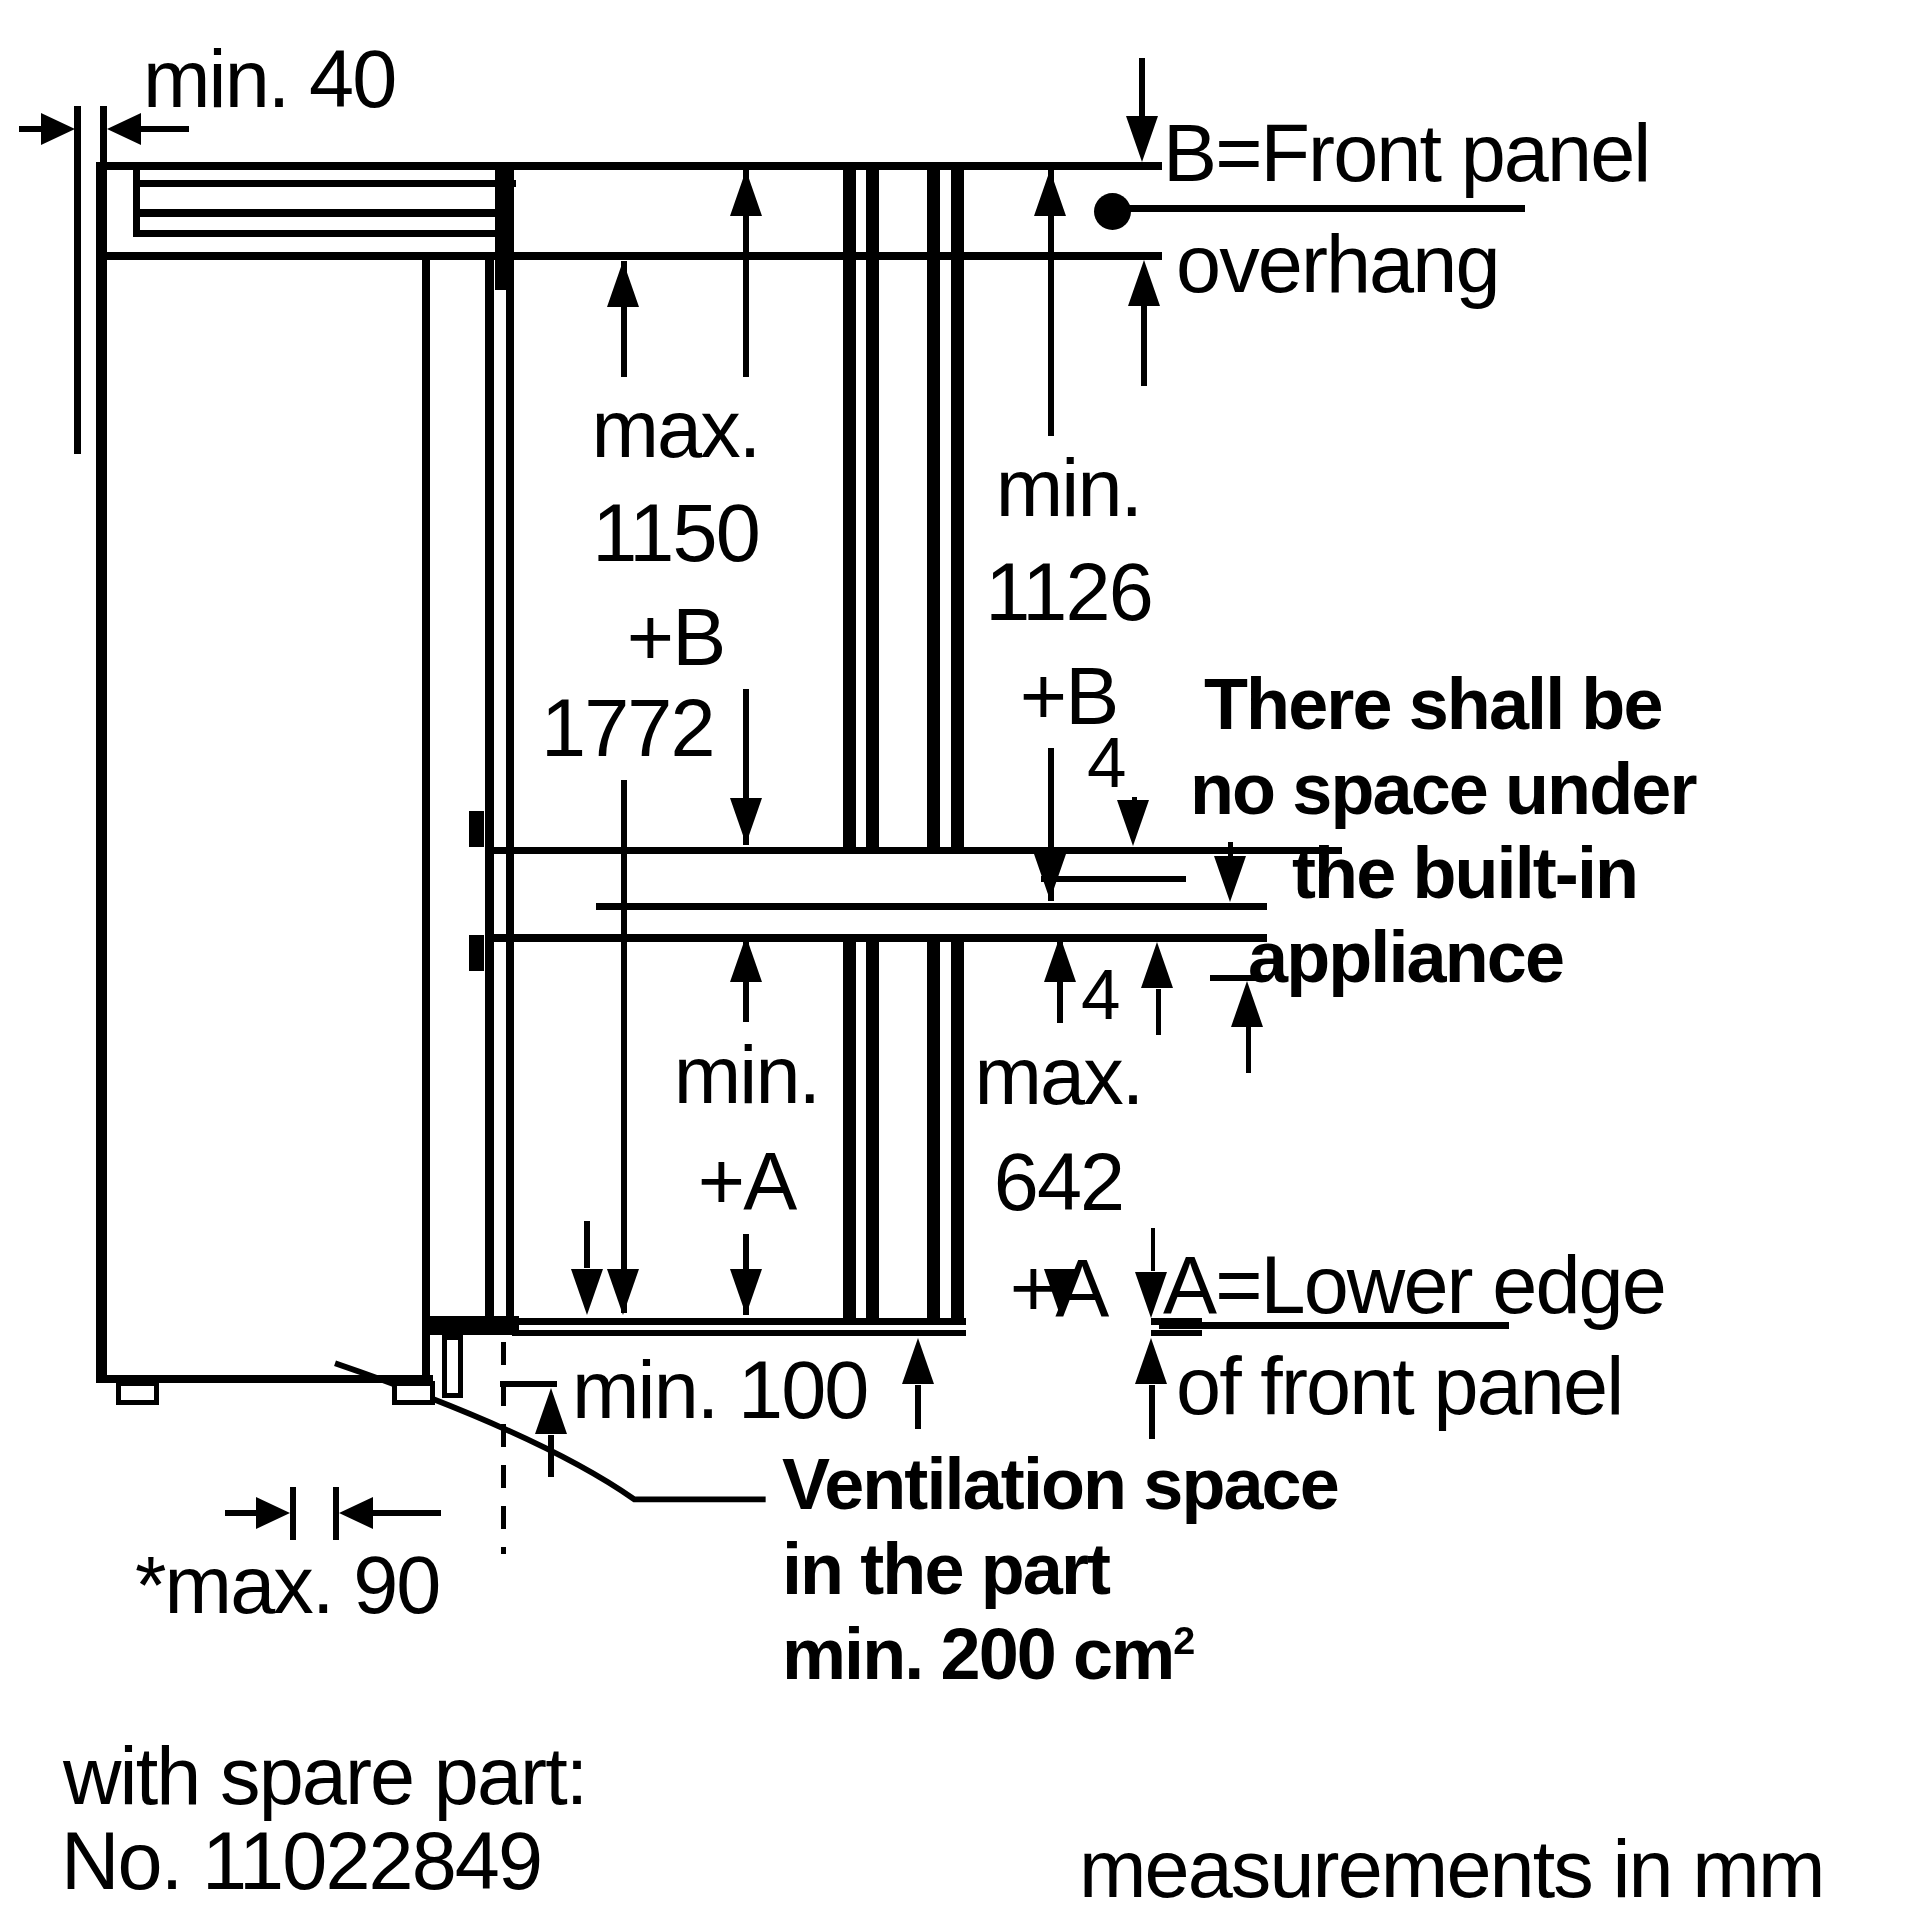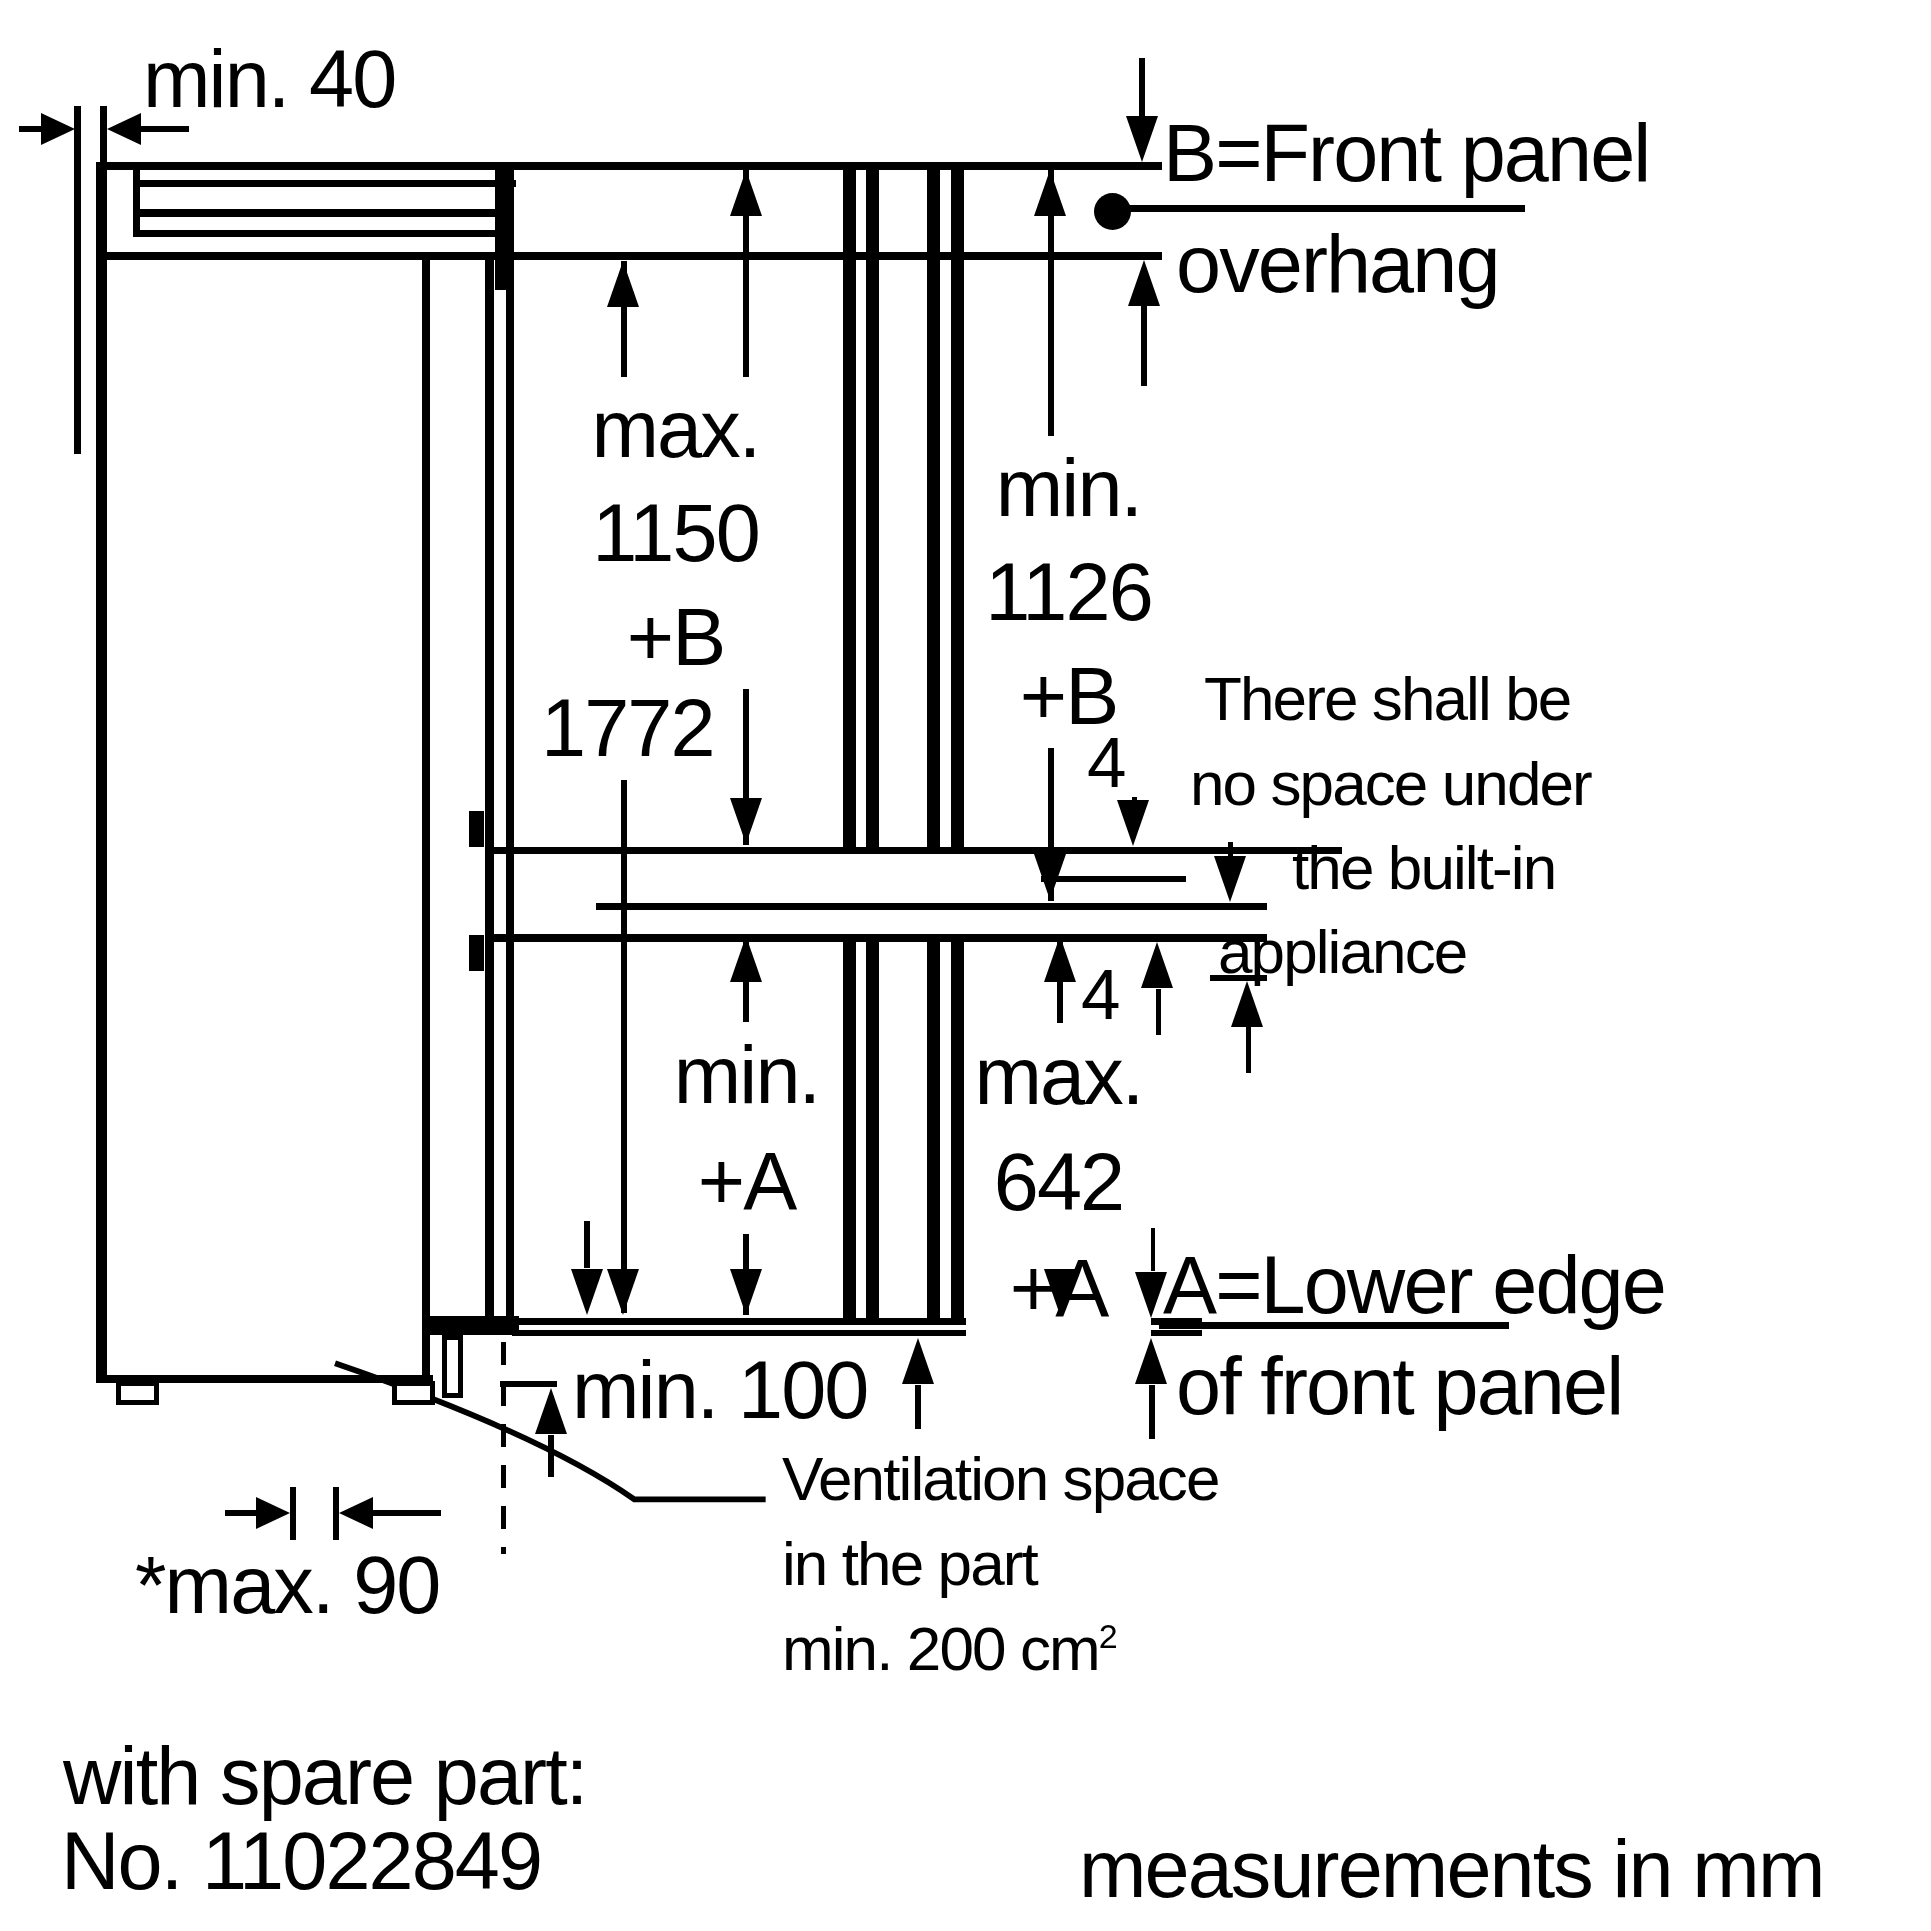--- a/index.html
+++ b/index.html
@@ -3,21 +3,21 @@
 <meta charset="utf-8">
 <style>
   html,body{margin:0;padding:0;background:#fff;}
   #diagram{position:relative;width:1931px;height:1931px;background:#fff;overflow:hidden;
            font-family:"Liberation Sans",sans-serif;color:#000;}
   .hl,.vl{position:absolute;background:#000;z-index:1;}
   .fill{position:absolute;background:#000;z-index:1;}
   .txt{position:absolute;font-size:81px;letter-spacing:-1.9px;line-height:1.04;white-space:nowrap;z-index:2;}
   .blk{position:absolute;text-align:center;background:#fff;font-size:81px;letter-spacing:-1.9px;line-height:104px;z-index:2;}
   .small4{position:absolute;font-size:71px;z-index:2;}
-  .note{position:absolute;font-size:62px;letter-spacing:-1.9px;line-height:1;white-space:nowrap;z-index:2;}
+  .note{position:absolute;font-size:72px;letter-spacing:-1.9px;line-height:1;white-space:nowrap;z-index:2;font-weight:bold;}
   .ah{position:absolute;width:0;height:0;z-index:3;}
   .ah-up{border-left:16.4px solid transparent;border-right:16.4px solid transparent;border-bottom:46px solid #000;}
   .ah-down{border-left:16.4px solid transparent;border-right:16.4px solid transparent;border-top:46px solid #000;}
   .ah-left{border-top:16.4px solid transparent;border-bottom:16.4px solid transparent;border-right:34px solid #000;}
   .ah-right{border-top:16.4px solid transparent;border-bottom:16.4px solid transparent;border-left:34px solid #000;}
   .dot{position:absolute;width:37px;height:37px;border-radius:50%;background:#000;z-index:3;}
   .hollow{position:absolute;border:5.8px solid #000;background:#fff;z-index:2;}
   .dashv{position:absolute;width:4.8px;z-index:1;
          background:repeating-linear-gradient(to bottom,#000 0 23px,transparent 23px 41px);}
   sup{font-size:55%;}
@@ -151,21 +151,21 @@
     <div>min.</div>
     <div>1126</div>
     <div>+B</div>
   </div>
 
   <div class="blk" style="left:541px;top:676px;width:164px">1772</div>
 
   <div class="note" style="left:1204px;top:668px">There shall be</div>
   <div class="note" style="left:1190px;top:753px">no space under</div>
   <div class="note" style="left:1292px;top:837px">the built-in</div>
-  <div class="note" style="left:1218px;top:921px">appliance</div>
+  <div class="note" style="left:1248px;top:921px">appliance</div>
 
   <div class="small4" style="left:1087px;top:722px">4</div>
   <div class="small4" style="left:1081px;top:954px">4</div>
 
   <div class="blk" style="left:655px;top:1022px;width:183px;line-height:106px">
     <div>min.</div>
     <div>+A</div>
   </div>
 
   <div class="blk" style="left:966px;top:1023px;width:185px;line-height:106px">

